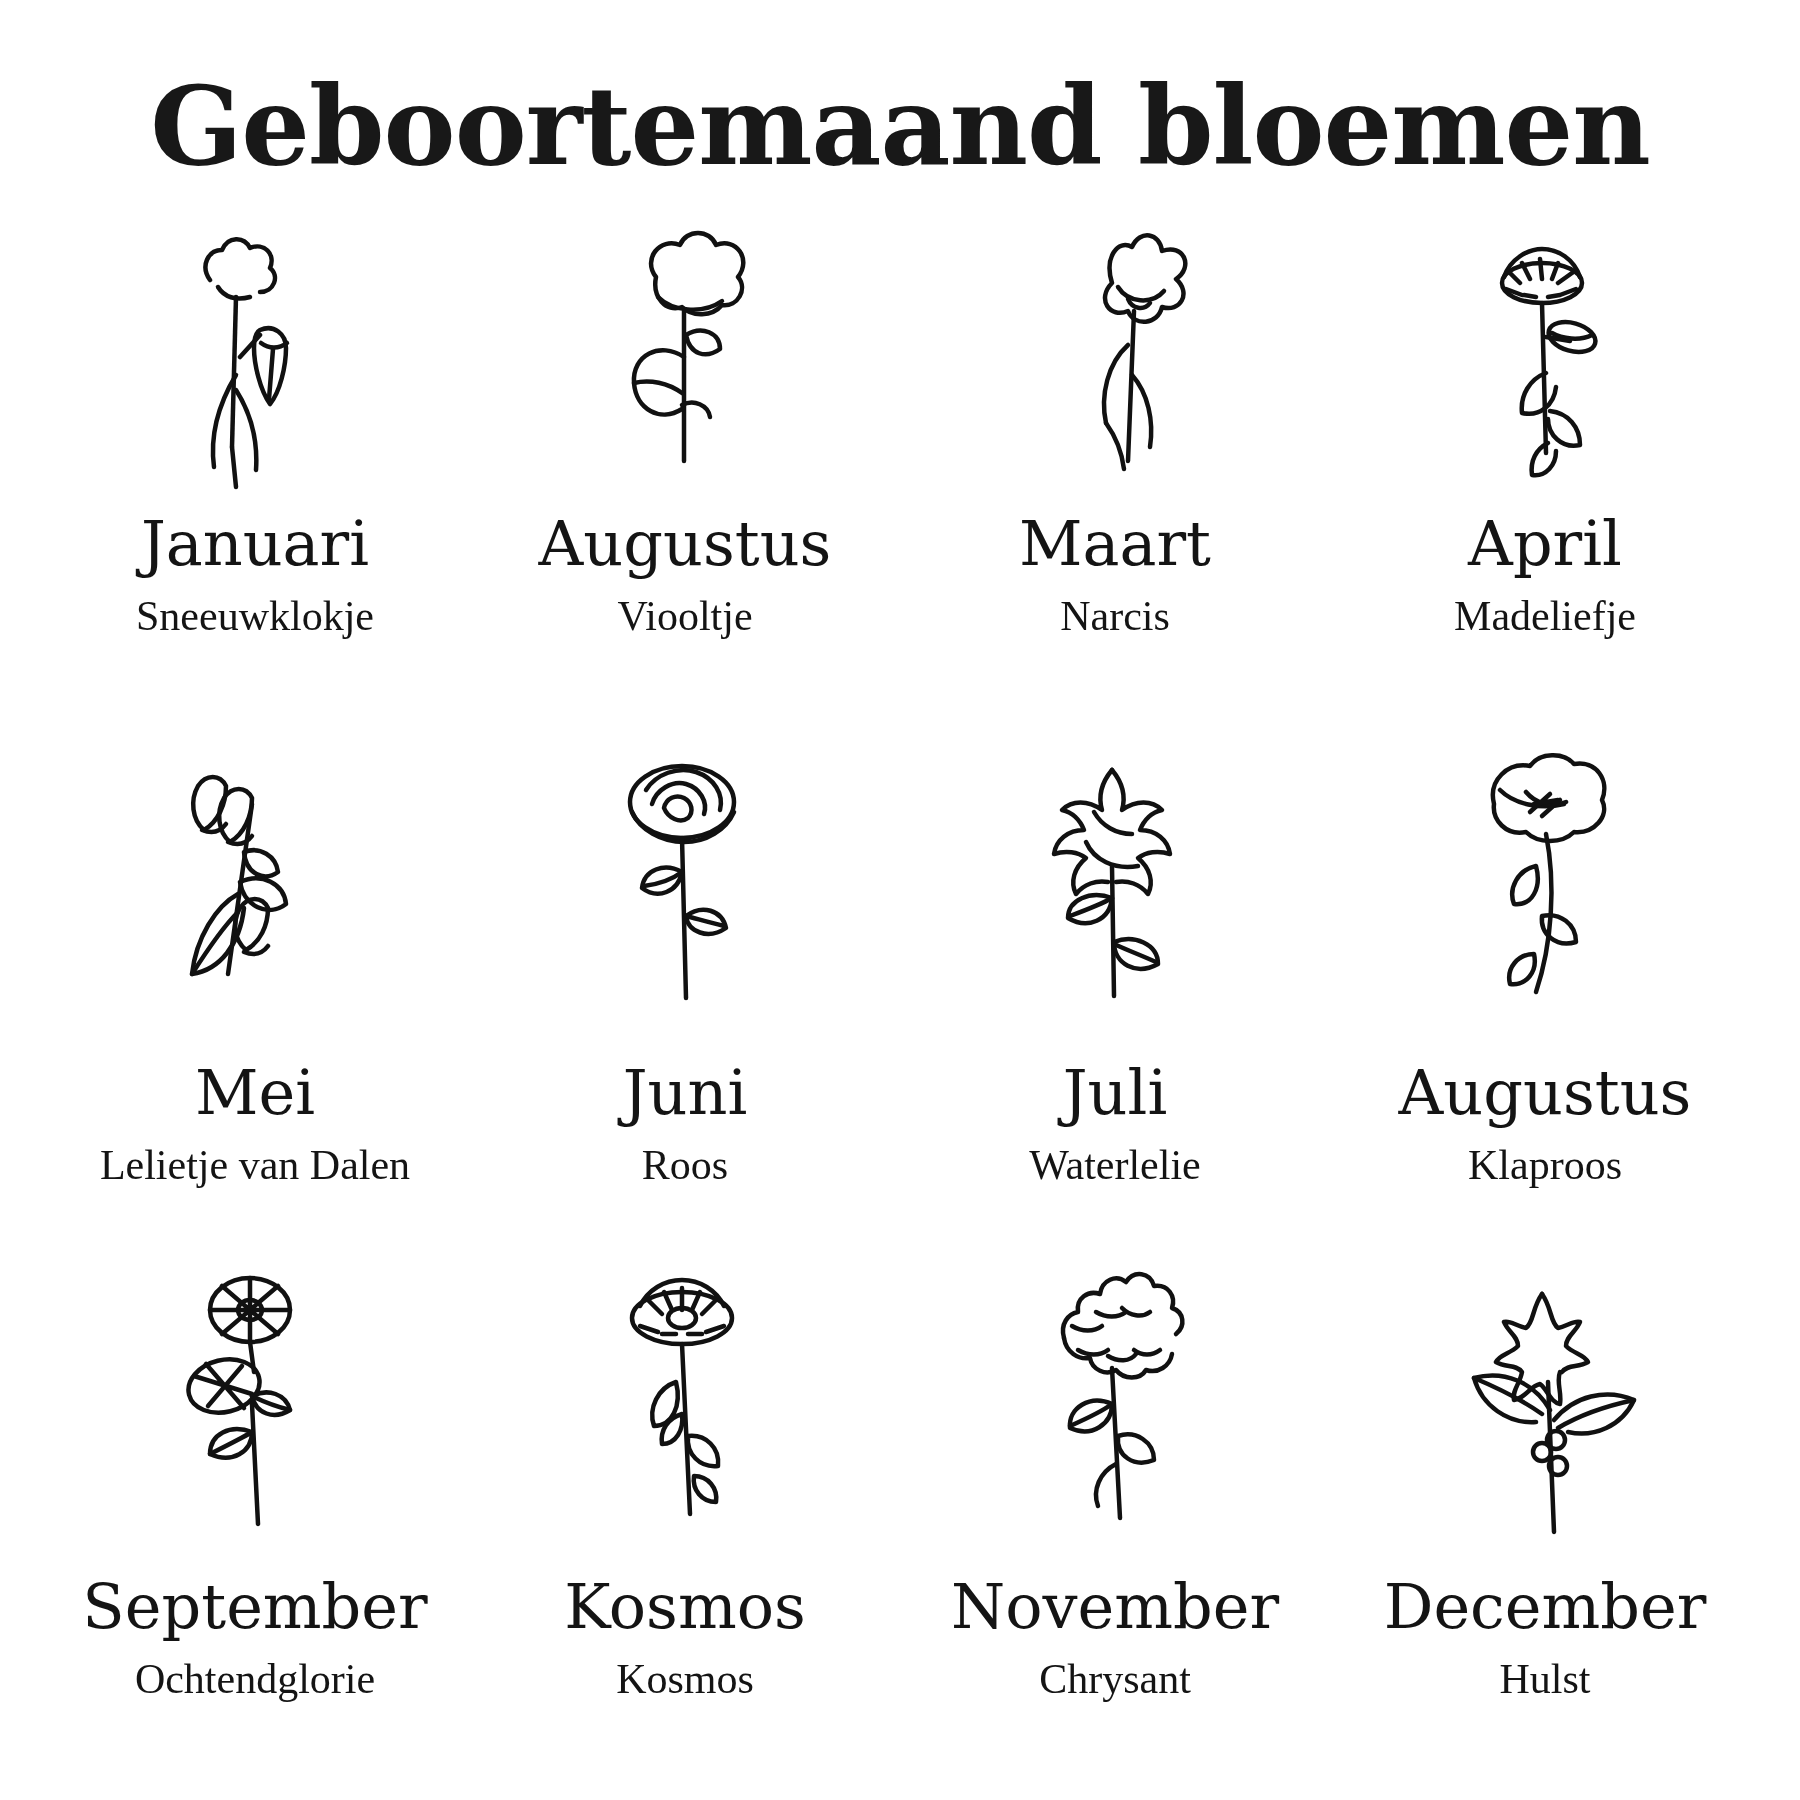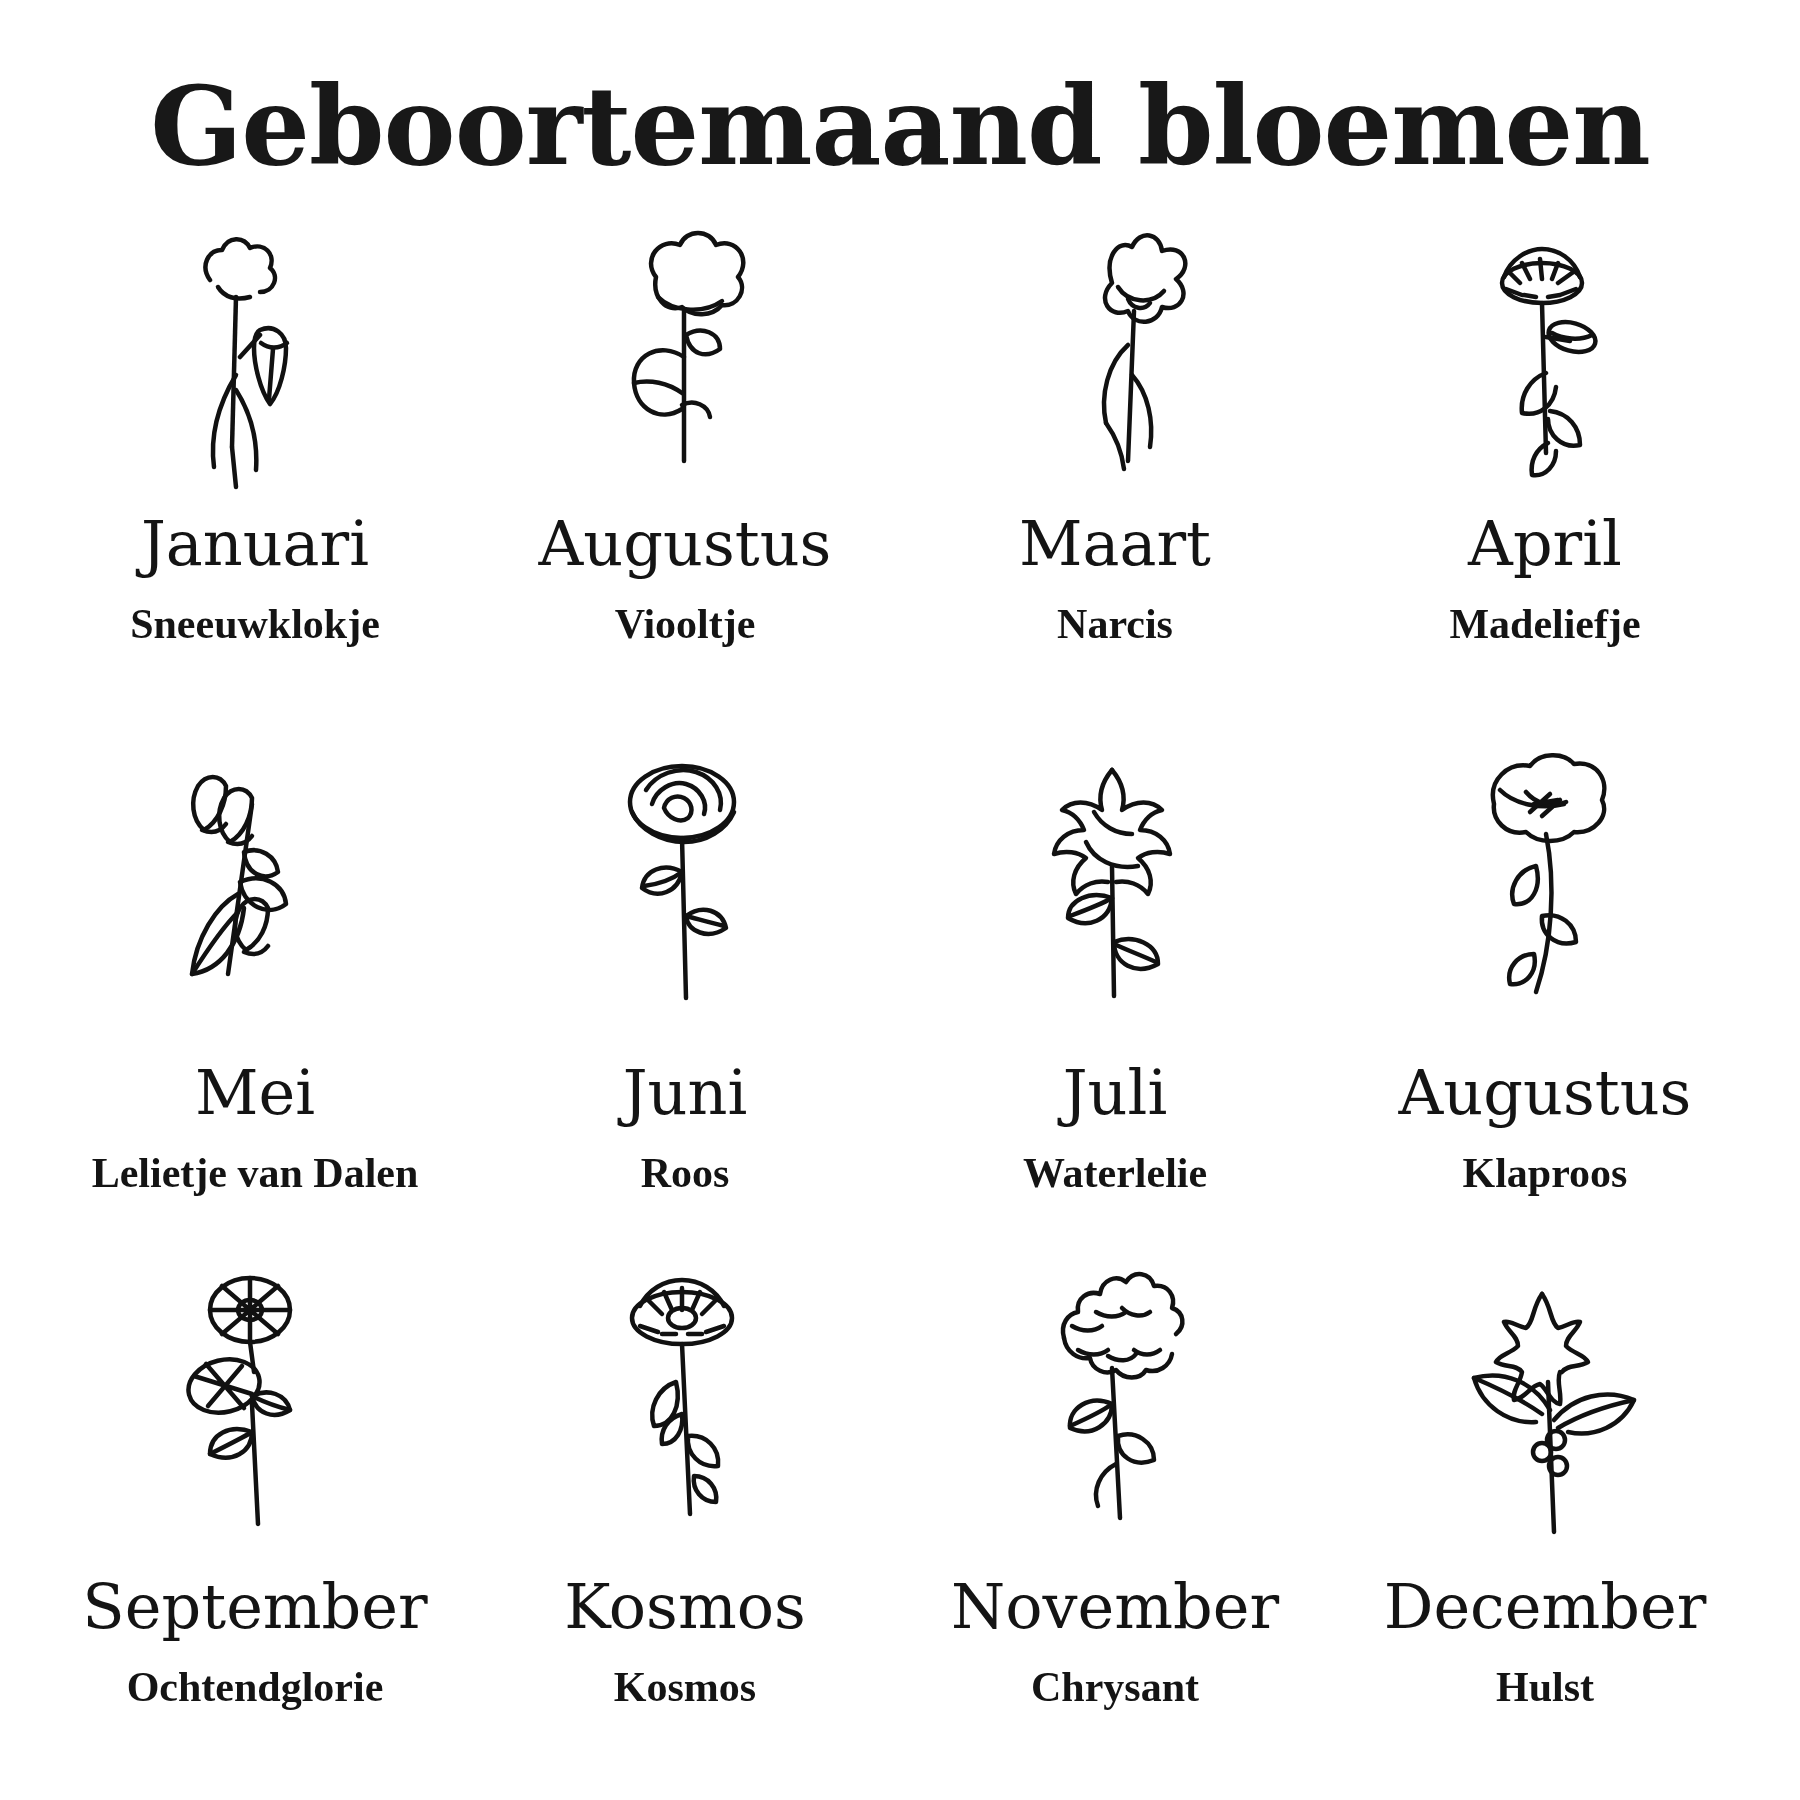--- a/index.html
+++ b/index.html
@@ -61,25 +61,24 @@
     line-height: 1.0;
     margin-top: 18px;
     color: #141414;
     text-align: center;
     white-space: nowrap;
   }
   .flower {
     font-family: "Liberation Serif", serif;
     font-size: 42px;
     line-height: 1.0;
-    margin-top: 28px;
+    margin-top: 20px;
     color: #141414;
     text-align: center;
     white-space: nowrap;
-    font-weight: bold;
   }
   
   .row1 .art { height: 278px; }
   .row2 .art { height: 300px; }
   .row3 .art { height: 290px; }
   .row2 .month { margin-top: 26px; text-align: center; }
   .row3 .month { margin-top: 32px; }
 </style>
 </head>
 <body>

